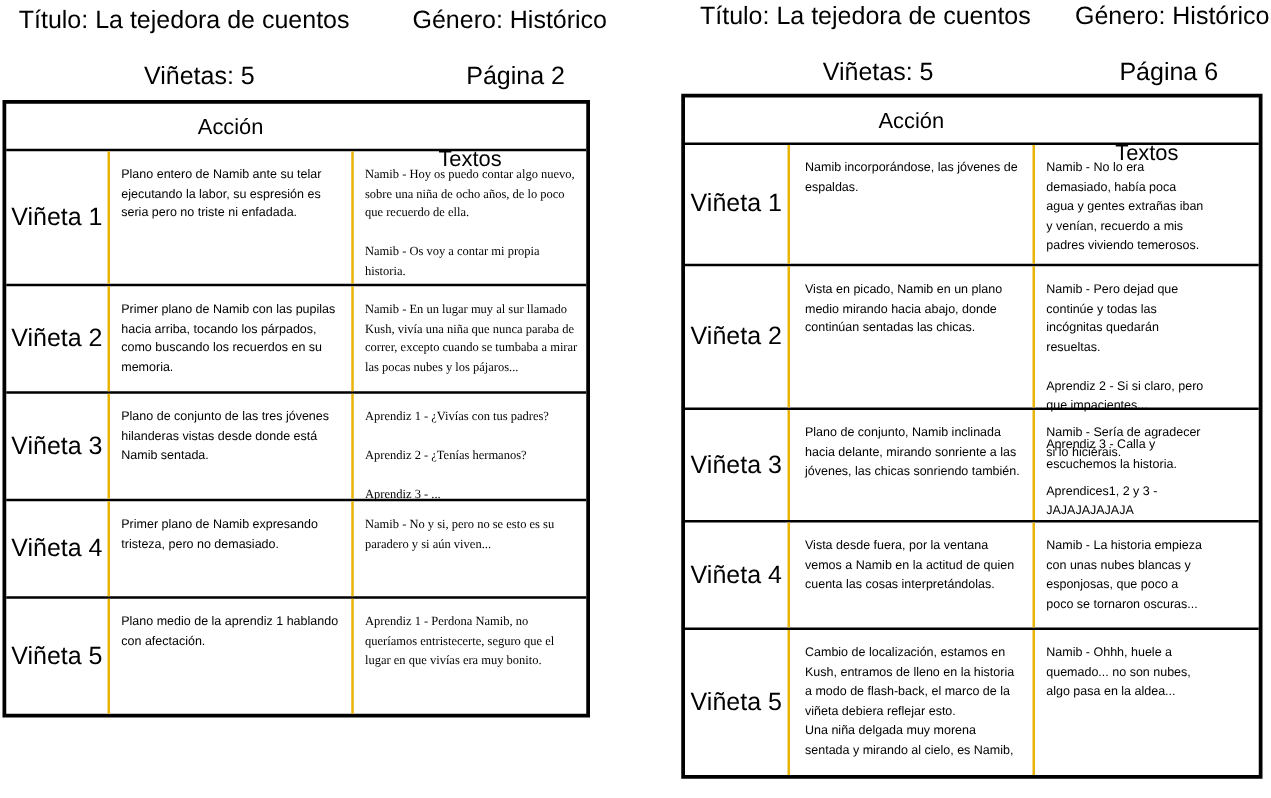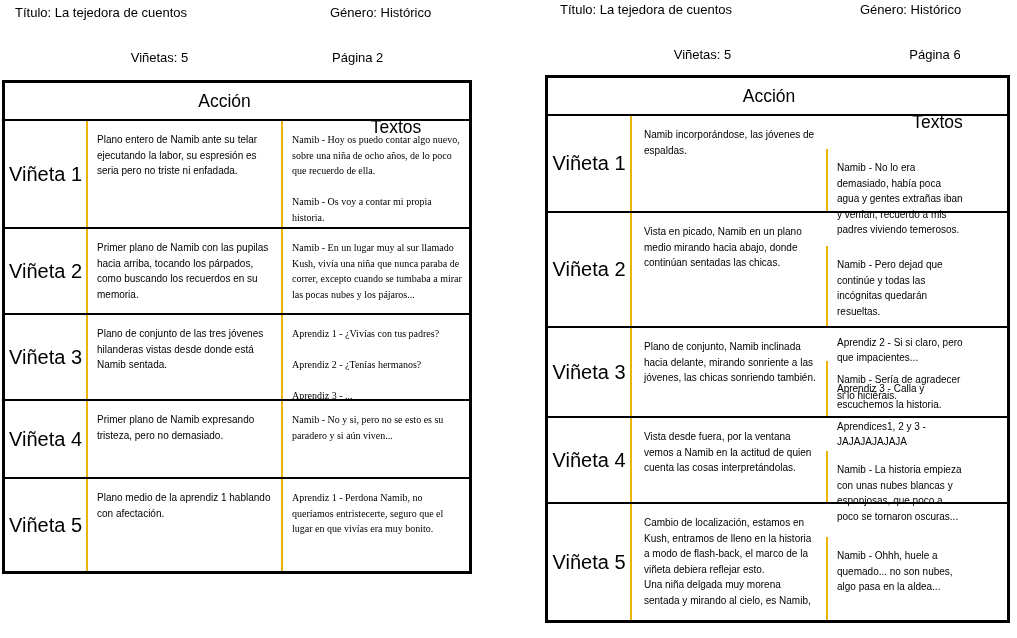--- a/index.html
+++ b/index.html
@@ -3,55 +3,55 @@
 <meta charset="utf-8">
 <style>
   html,body{margin:0;padding:0;background:#fff;}
   .page{
     position:relative;width:1017px;height:638px;background:#ffffff;
     font-family:"Liberation Sans","DejaVu Sans",sans-serif;color:#000;overflow:hidden;
   }
   .sheet{position:absolute;top:0;}
   .sheet-left{left:2px;width:470px;}
   .sheet-right{left:545px;width:465px;}
-  .meta{position:absolute;font-size:13px;white-space:nowrap;}
+  .meta{position:absolute;font-size:20px;white-space:nowrap;}
   .sheet-left .meta-title{left:13px;top:5px;}
   .sheet-left .meta-genre{left:328px;top:5px;}
   .sheet-left .meta-vignettes{left:90px;top:50px;width:135px;text-align:center;}
-  .sheet-left .meta-page{left:330px;top:50px;width:120px;text-align:left;}
+  .sheet-left .meta-page{left:330px;top:50px;width:120px;text-align:right;}
   .sheet-right .meta-title{left:15px;top:2px;}
   .sheet-right .meta-genre{left:315px;top:2px;}
   .sheet-right .meta-vignettes{left:90px;top:47px;width:135px;text-align:center;}
   .sheet-right .meta-page{left:330px;top:47px;width:120px;text-align:center;}
 
   .stable{position:absolute;left:0;border:3px solid #000;background:#fff;box-sizing:border-box;}
   .sheet-left  .stable{top:80px;width:470px;}
   .sheet-right .stable{top:75px;width:465px;}
 
   .trow{display:flex;border-bottom:2px solid #000;box-sizing:border-box;}
   .trow:last-child{border-bottom:none;}
 
-  .thead{align-items:center;padding-left:40px;}
+  .thead{align-items:center;}
   .sheet-left  .thead{height:38px;}
   .sheet-right .thead{height:38px;}
   .th-accion-wrap{box-sizing:border-box;display:flex;align-items:center;}
   .sheet-left  .th-accion-wrap{width:276px;padding-left:83px;}
   .sheet-right .th-accion-wrap{width:278px;padding-left:84px;}
   .th-accion{flex:1;text-align:center;font-size:17.5px;}
   .th-textos{flex:1;border-left:2px solid #000;align-self:stretch;display:flex;align-items:center;justify-content:center;font-size:17.5px;box-sizing:border-box;margin-top:44px;}
 
   .lbl{display:flex;align-items:center;justify-content:center;font-size:20px;box-sizing:border-box;flex:none;}
   .sheet-left  .lbl{width:81px;}
   .sheet-right .lbl{width:82px;}
   .cell{border-left:2px solid #eab308;box-sizing:border-box;padding:11px 7px 4px 9px;
         font-size:10px;line-height:15.5px;white-space:pre-line;flex:none;}
   .sheet-left  .cell-accion{width:195px;}
   .sheet-left  .cell-textos{width:188px;font-family:Liberation Serif, serif;}
   .sheet-right .cell-accion{width:196px;padding-left:12px;}
-  .sheet-right .cell-textos{width:145px;margin-top:33px;}
+  .sheet-right .cell-textos{width:145px;}
 
   
   .sheet-left  .r1{height:108px;} .sheet-left  .r2{height:86px;}
   .sheet-left  .r3{height:86px;}  .sheet-left  .r4{height:78px;}
   .sheet-left  .r5{height:92px;}
   .sheet-right .r1{height:97px;}  .sheet-right .r2{height:115px;}
   .sheet-right .r3{height:90px;}  .sheet-right .r4{height:86px;}
   .sheet-right .r5{height:116px;}
 </style>
 </head>

